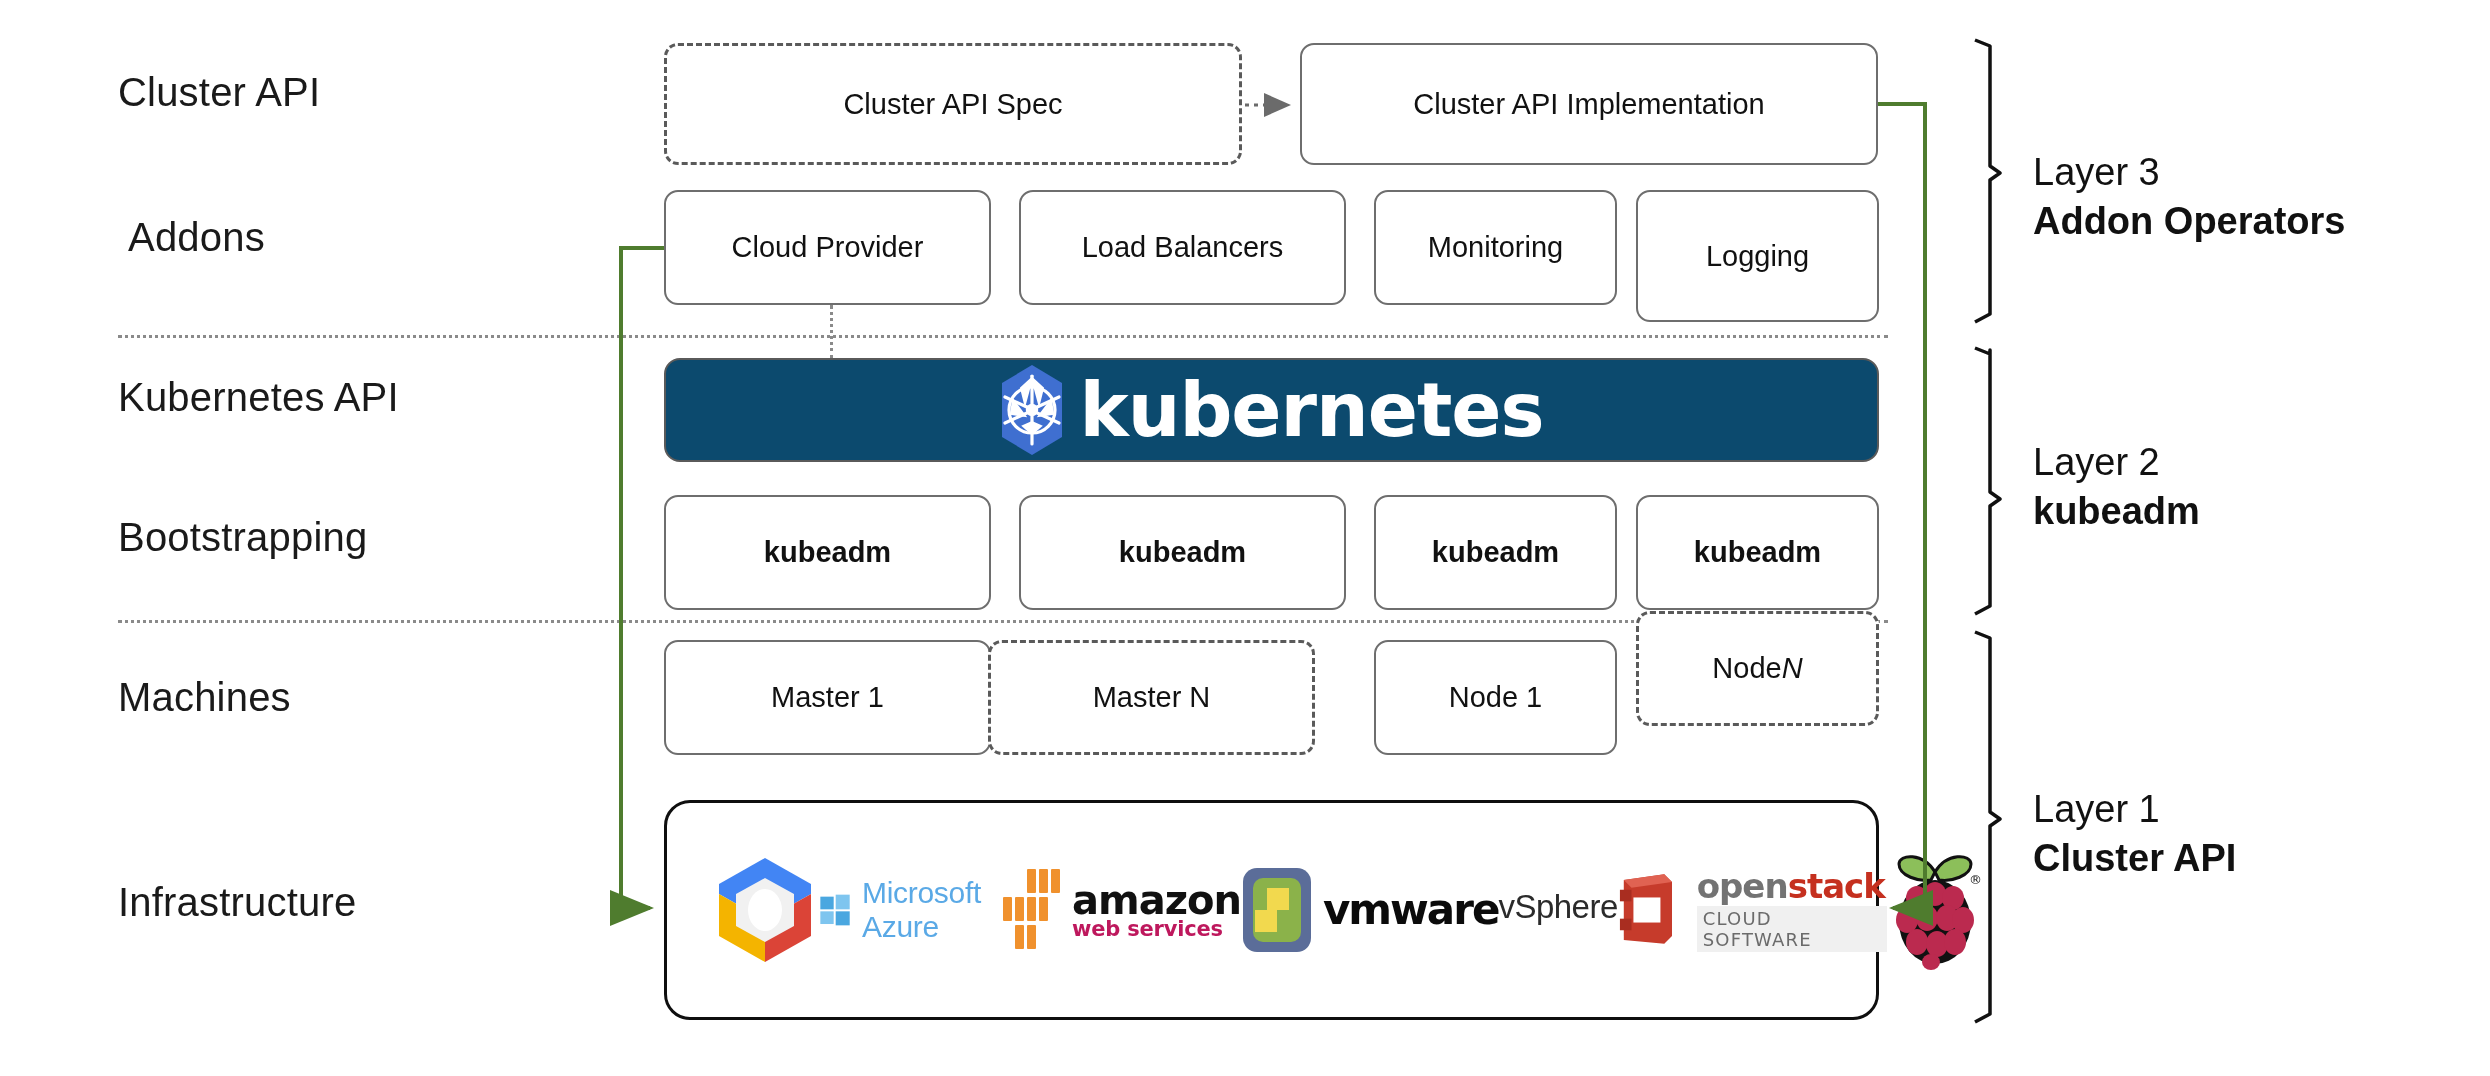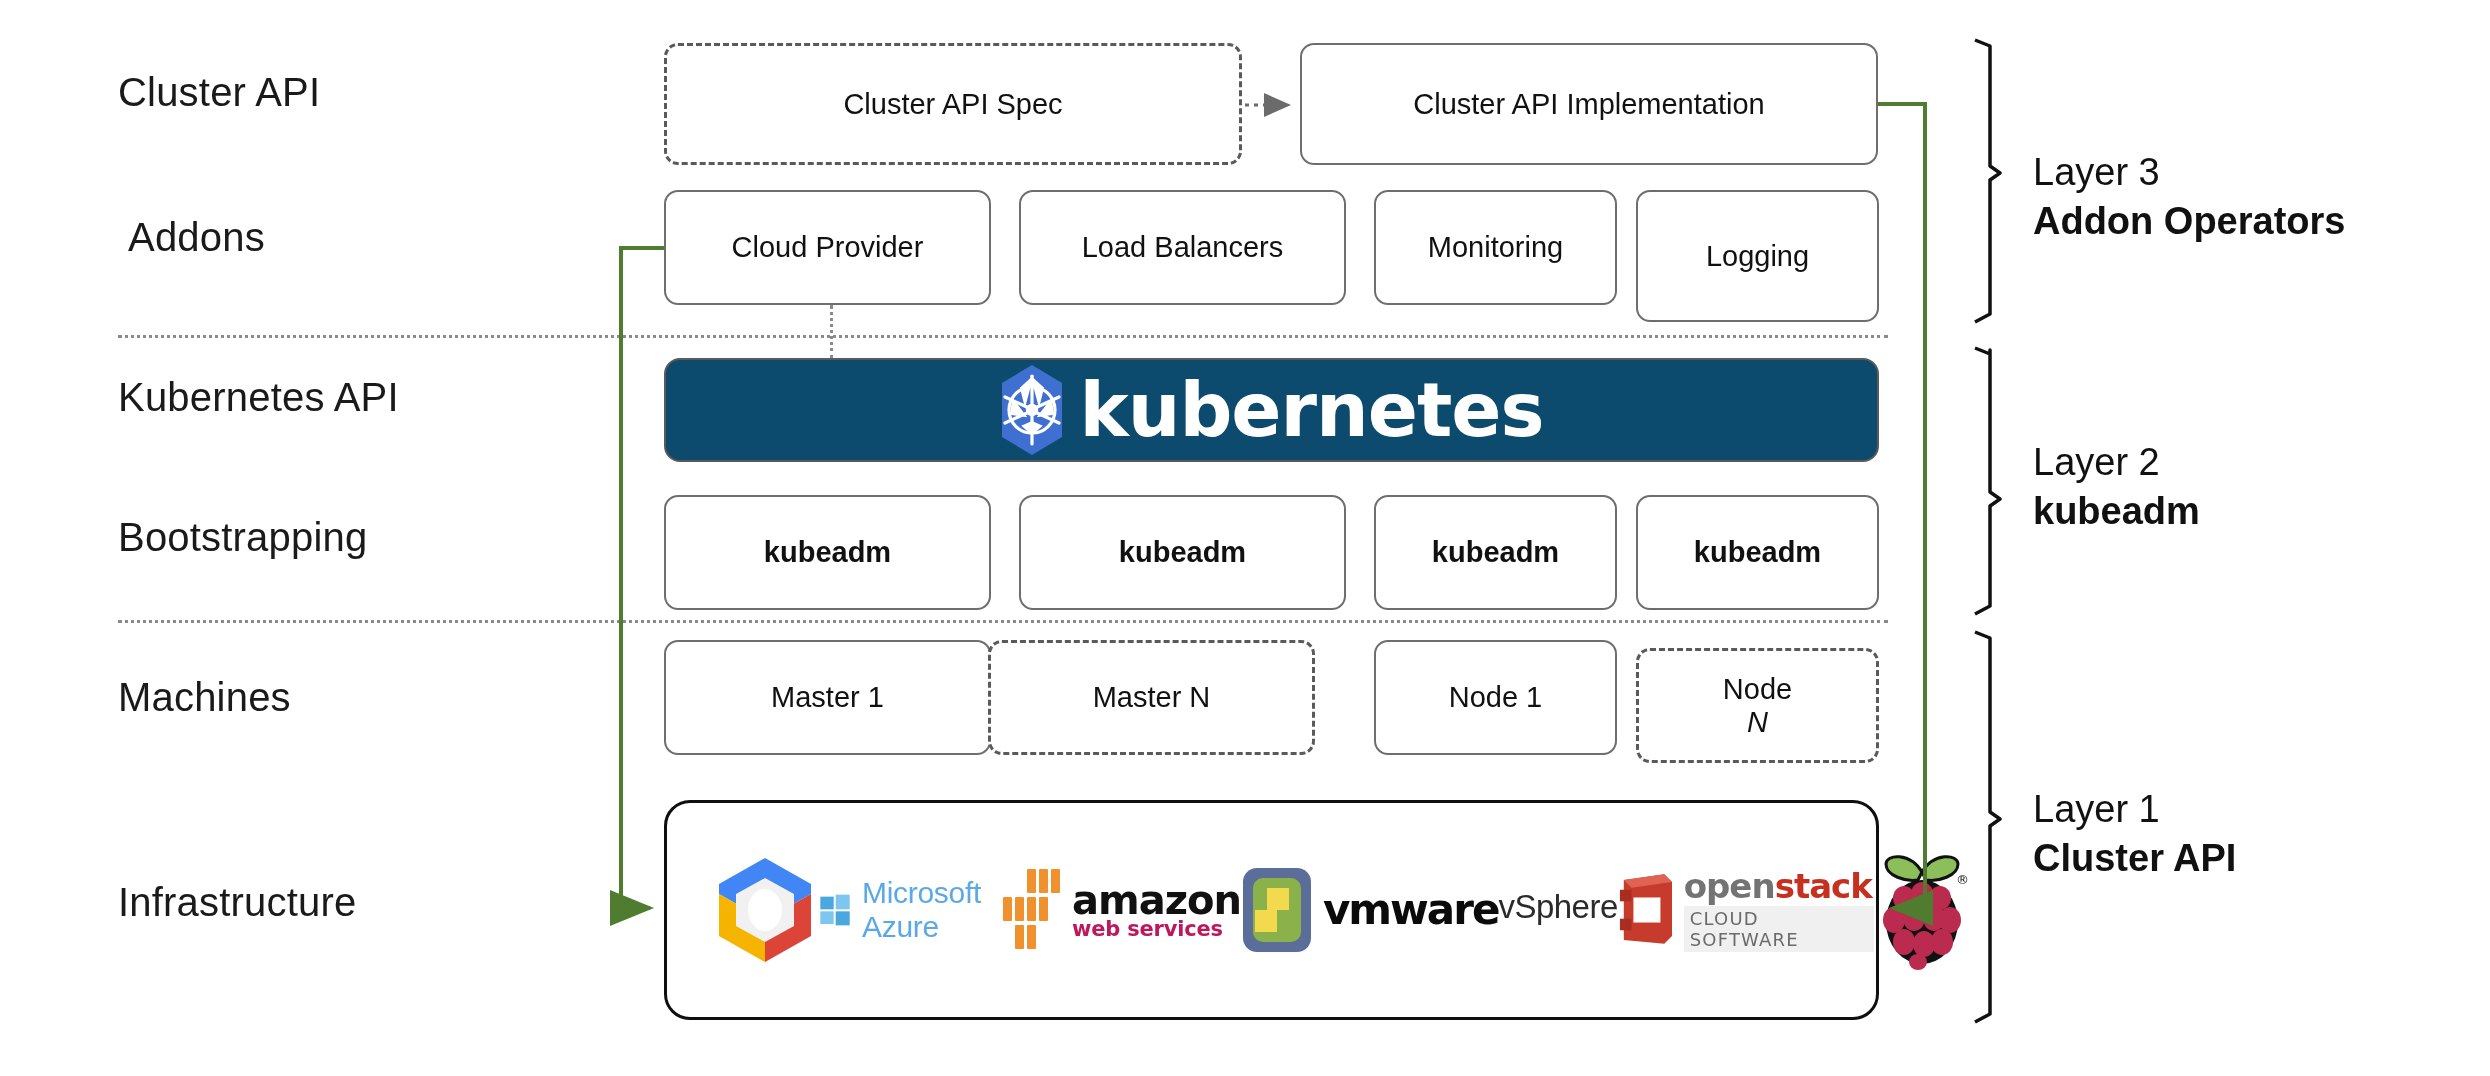--- a/index.html
+++ b/index.html
@@ -254,21 +254,21 @@
 
   <div class="node" style="left:664px; top:640px; width:327px; height:115px;">
     <span>Master 1</span>
   </div>
   <div class="node dashed" style="left:988px; top:640px; width:327px; height:115px;">
     <span>Master N</span>
   </div>
   <div class="node" style="left:1374px; top:640px; width:243px; height:115px;">
     <span>Node 1</span>
   </div>
-  <div class="node dashed" style="left:1636px; top:648px; width:243px; height:115px;flex-direction:column;">
+  <div class="node dashed" style="left:1636px; top:611px; width:243px; height:115px;">
     <span>Node </span>
       <span class="ital">N</span>
   </div>
 
   <div class="infra-box" style="left:664px; top:800px; width:1215px; height:220px;">
 
     <div class="logo-cell">
       <svg width="108" height="112" viewBox="0 0 108 112" aria-hidden="true">
         <path d="M54 4 L100 30 L100 40 L54 66 L8 40 L8 30 Z" fill="#4285f4"></path>
         <path d="M100 30 L100 82 L54 108 L54 66 L100 40 Z" fill="#db4437"></path>
@@ -321,21 +321,21 @@
     </div>
 
     <div class="logo-cell" style="gap:8px;">
       <svg width="60" height="78" viewBox="0 0 60 78" aria-hidden="true">
         <path d="M6 8 L48 2 L56 10 L56 66 L48 74 L6 70 Z" fill="#c63b2b"></path>
         <path d="M6 8 L48 2 L56 10 L14 16 Z" fill="#e06252"></path>
         <rect x="16" y="26" width="28" height="26" fill="#ffffff"></rect>
         <rect x="2" y="18" width="12" height="12" fill="#a92d20"></rect>
         <rect x="2" y="48" width="12" height="12" fill="#a92d20"></rect>
       </svg>
-      <span style="display:flex;flex-direction:column;align-items:flex-start;">
+      <span style="display:flex;flex-direction:column;align-items:flex-start;margin-left:13px;">
         <span class="os-text-main">
           <span class="os-open">open</span><span class="os-stack">stack</span>
         </span>
         <span class="os-text-sub">CLOUD SOFTWARE</span>
       </span>
     </div>
 
     <div class="logo-cell">
       <svg width="96" height="120" viewBox="0 0 96 120" aria-hidden="true">
         <path d="M48 22 C36 2 12 4 12 14 C12 26 32 32 44 30 Z" fill="#8cbf5a" stroke="#111" stroke-width="3"></path>

